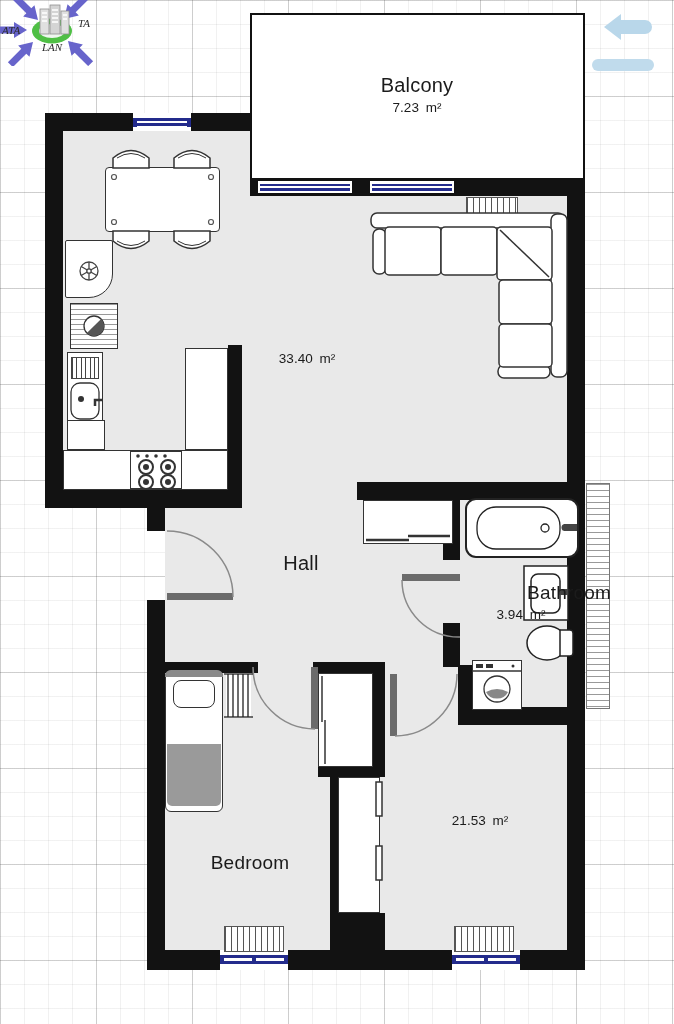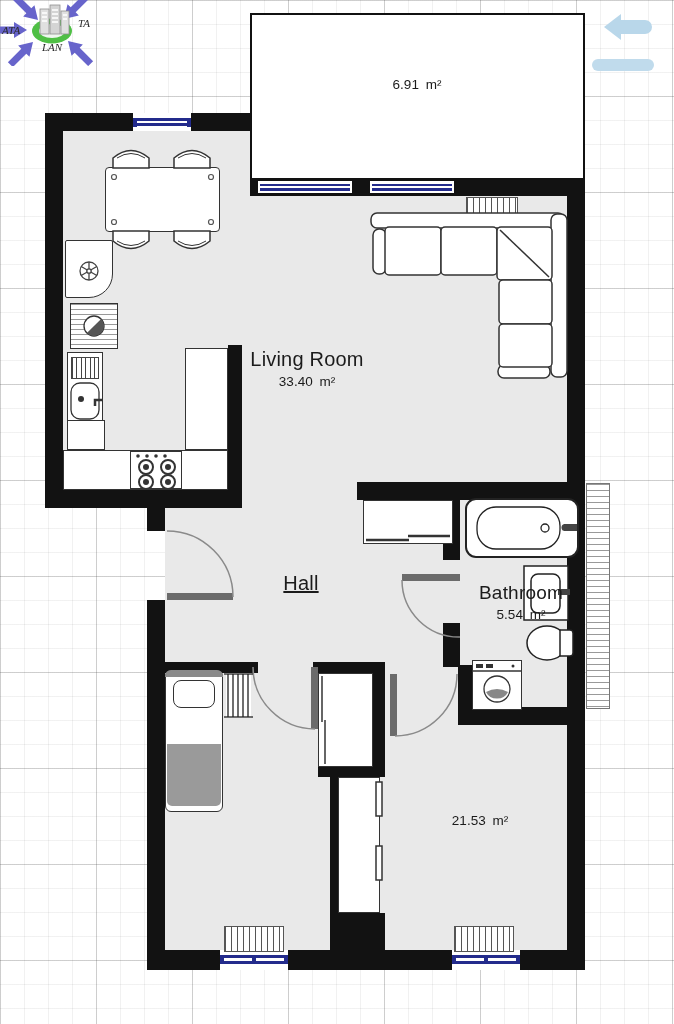--- a/index.html
+++ b/index.html
@@ -239,34 +239,35 @@
 
     <g stroke="#222" stroke-width="1.3">
       <rect x="226" y="673" width="25" height="45" fill="#fff" stroke="none"></rect>
       <line x1="224" y1="674" x2="253" y2="674"></line>
         <line x1="224" y1="717" x2="253" y2="717"></line>
       <path d="M228 674V717M233 674V717M238 674V717M243 674V717M248 674V717" fill="none"></path>
     </g>
   </svg>
 
   <div class="lbl" style="left:317px;top:74px;width:200px;">
-    <div class="ar">6.91 m²</div>
+    <div class="nm">Balcony</div>
+    <div class="ar">7.23 m²</div>
   </div>
   <div class="lbl" style="left:207px;top:348px;width:200px;">
-    <div class="nm">Living Room</div>
     <div class="ar">33.40 m²</div>
   </div>
-  <div class="lbl" style="left:201px;top:572px;width:200px;text-decoration:underline;">
+  <div class="lbl" style="left:201px;top:552px;width:200px;">
     <div class="nm">Hall</div>
   </div>
   <div class="lbl" style="left:431px;top:582px;width:180px;">
-    <div class="nm" style="font-size:19px;">Bathroom</div>
-    <div class="ar">5.54 m²</div>
+    <div class="nm" style="font-size:19px;text-align:right;">Bathroom</div>
+    <div class="ar">3.94 m²</div>
   </div>
   <div class="lbl" style="left:150px;top:852px;width:200px;">
+    <div class="nm" style="font-size:19px;">Bedroom</div>
   </div>
   <div class="lbl" style="left:380px;top:810px;width:200px;">
     <div class="ar">21.53 m²</div>
   </div>
 
   <svg class="svgo" style="left:0;top:0;" width="116" height="66" viewBox="0 0 116 66">
     <g fill="#6764cb">
       <path transform="translate(38,20) rotate(45)" d="M0 0 L-13 -8 L-13 -3.5 L-32 -3.5 L-32 3.5 L-13 3.5 L-13 8 Z"></path>
       <path transform="translate(64,19) rotate(135)" d="M0 0 L-13 -8 L-13 -3.5 L-32 -3.5 L-32 3.5 L-13 3.5 L-13 8 Z"></path>
       <path transform="translate(33,42) rotate(-45)" d="M0 0 L-13 -8 L-13 -3.5 L-32 -3.5 L-32 3.5 L-13 3.5 L-13 8 Z"></path>

